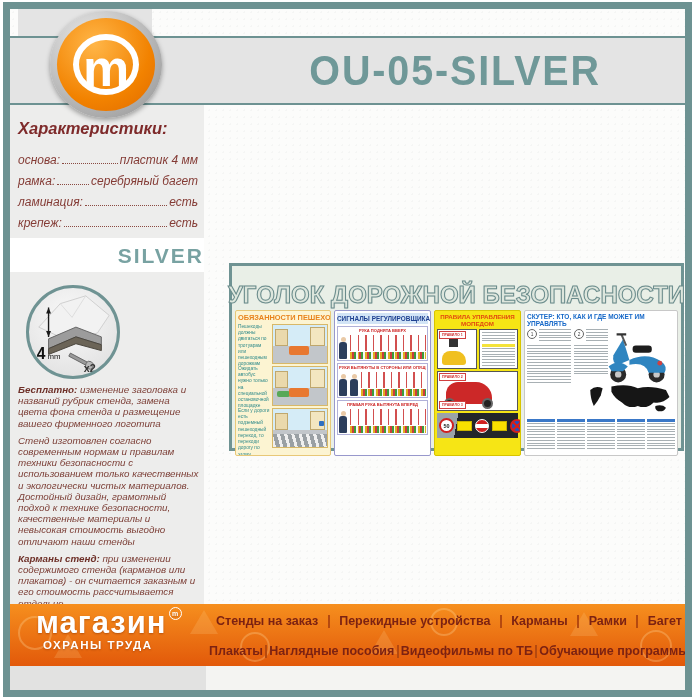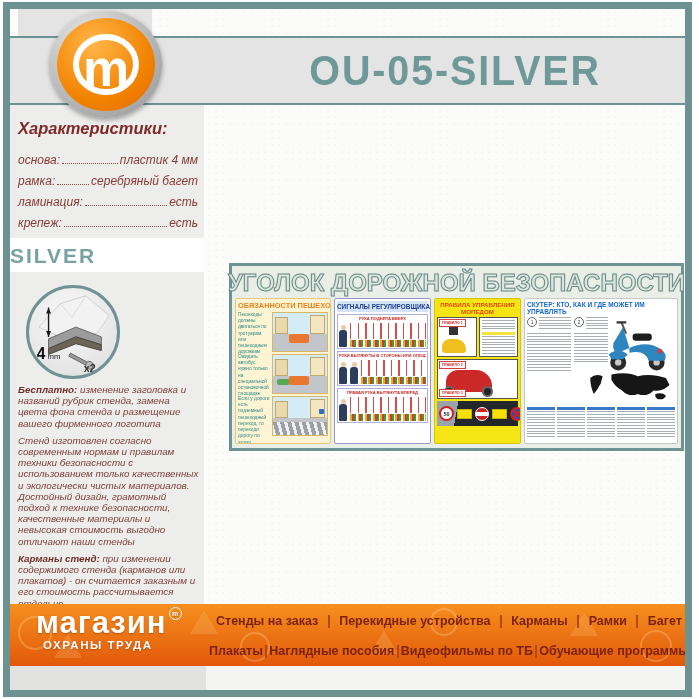--- a/index.html
+++ b/index.html
@@ -38,36 +38,36 @@
   .left-panel{position:absolute;left:10px;top:105px;width:194px;height:499px;background:#ededec;}
   .specs{position:absolute;left:8px;top:14px;width:180px;}
   .specs-title{font-size:16.5px;font-weight:bold;font-style:italic;color:#7e2a2a;margin-bottom:8px;}
   .spec-row{display:flex;align-items:flex-end;font-size:12px;font-style:italic;color:#843b35;
     height:21px;}
   .spec-label{white-space:nowrap;}
   .spec-dots{flex:1;border-bottom:1.6px dotted #8a4a42;margin:0 2px 3px 2px;}
   .spec-value{white-space:nowrap;}
 
   .silver-strip{position:absolute;left:0;top:133px;width:194px;height:34px;background:#ffffff;}
-  .silver-label{position:absolute;left:0;top:139px;width:194px;text-align:left;
+  .silver-label{position:absolute;left:0;top:139px;width:194px;text-align:right;
     font-size:21px;font-weight:bold;letter-spacing:2px;color:#78a2a2;}
 
   .fig-circle{position:absolute;left:16px;top:180px;width:94px;height:94px;border-radius:50%;
     border:3px solid #6f9393;background:radial-gradient(circle at 45% 35%,#fafafa,#dcdcdc);
     box-sizing:border-box;overflow:hidden;}
   .features{position:absolute;left:102px;top:220px;width:86px;text-align:right;}
   .feature-item{font-size:9.5px;font-weight:bold;color:#7c2222;line-height:18px;white-space:nowrap;}
 
   .description{position:absolute;left:8px;top:279px;width:182px;}
   .desc-p{margin:0 0 6px 0;font-size:9.8px;font-style:italic;color:#7d4038;line-height:11.2px;}
   .desc-p b{color:#6e3028;}
 
   
   .poster{position:absolute;left:229px;top:263px;width:455px;height:188px;box-sizing:border-box;
-    border:3px solid #6f9393;background:#e9efe7;padding:2px 3px;z-index:2;}
+    border:3px solid #6f9393;background:#e9efe7;padding:14px 3px;z-index:2;}
   .poster-title{height:30px;display:flex;align-items:center;justify-content:center;
     font-weight:bold;font-size:24px;white-space:nowrap;color:#dde6dd;
     -webkit-text-stroke:1px #6b8c8c;text-shadow:0 0 1px #6b8c8c;}
   .poster-cols{display:flex;gap:3px;height:146px;}
   .pcol{box-sizing:border-box;overflow:hidden;border-radius:2px;}
 
   
   .col-ped{width:96px;background:#fcf4d2;border:1px solid #e8c878;padding:2px;}
   .c1-header{color:#e8831c;font-size:7.4px;font-weight:bold;text-align:center;margin-bottom:2px;white-space:nowrap;}
   .ped-row{display:flex;gap:2px;margin-bottom:2px;height:40px;}

